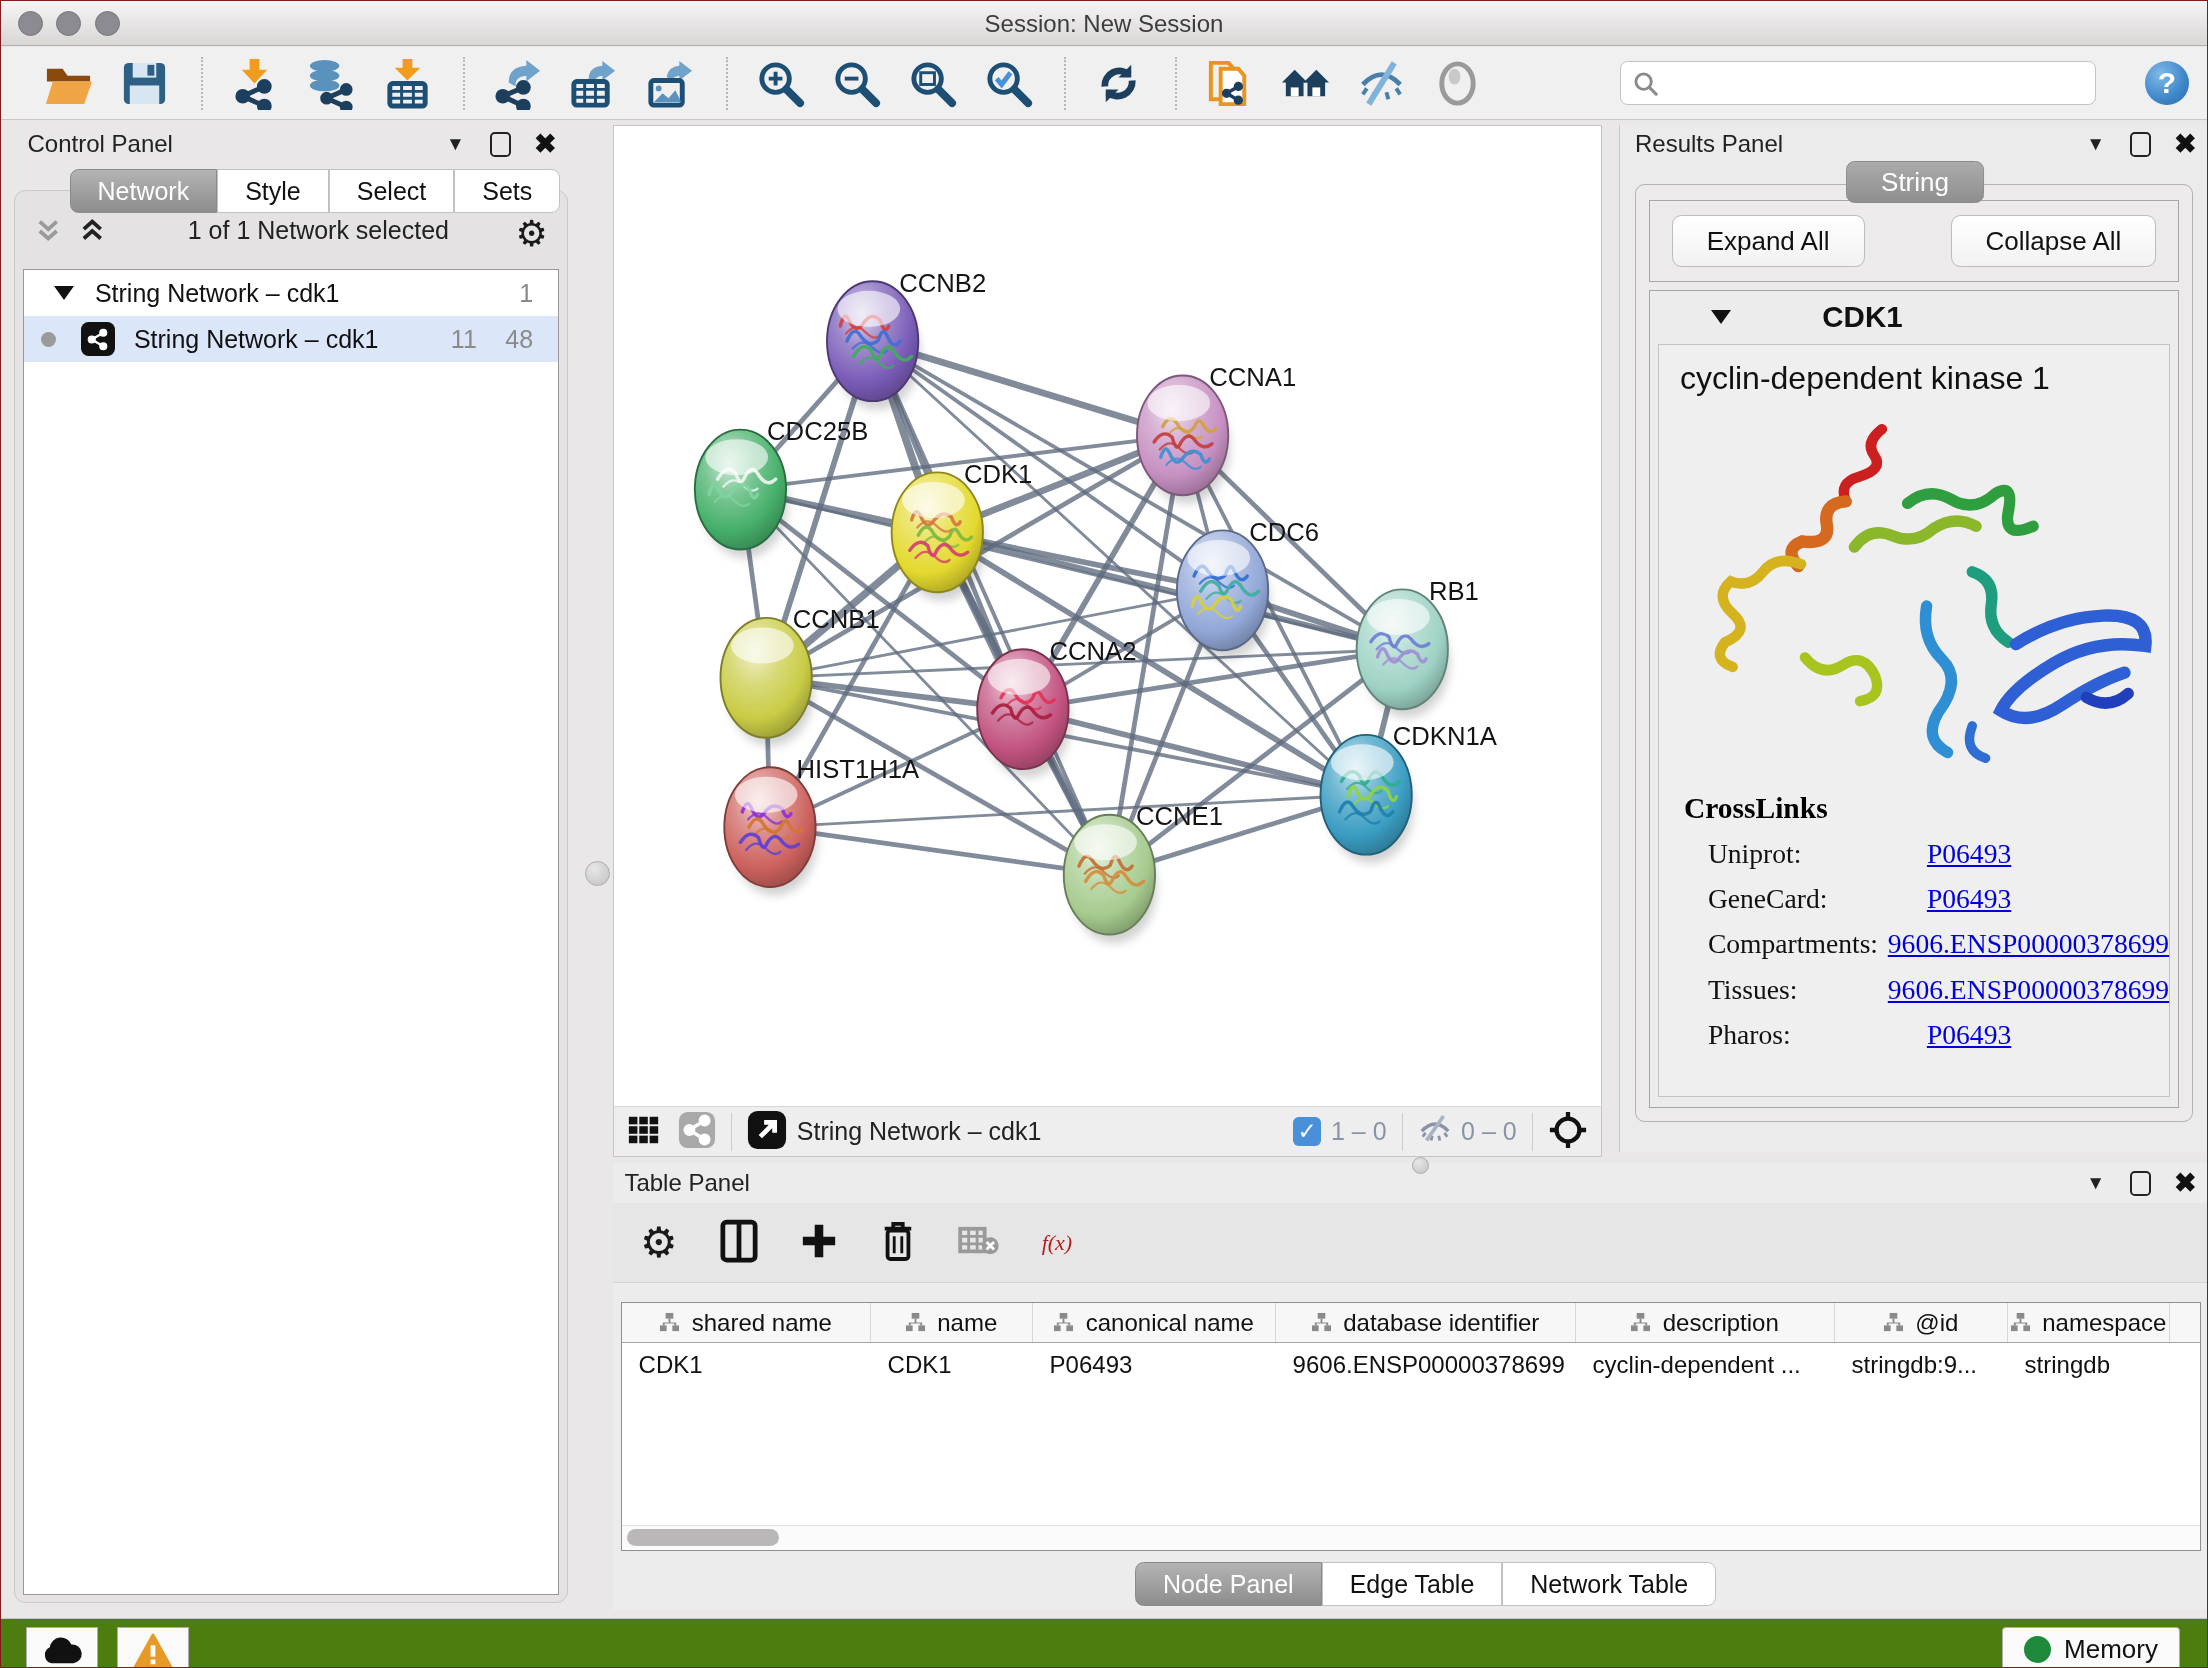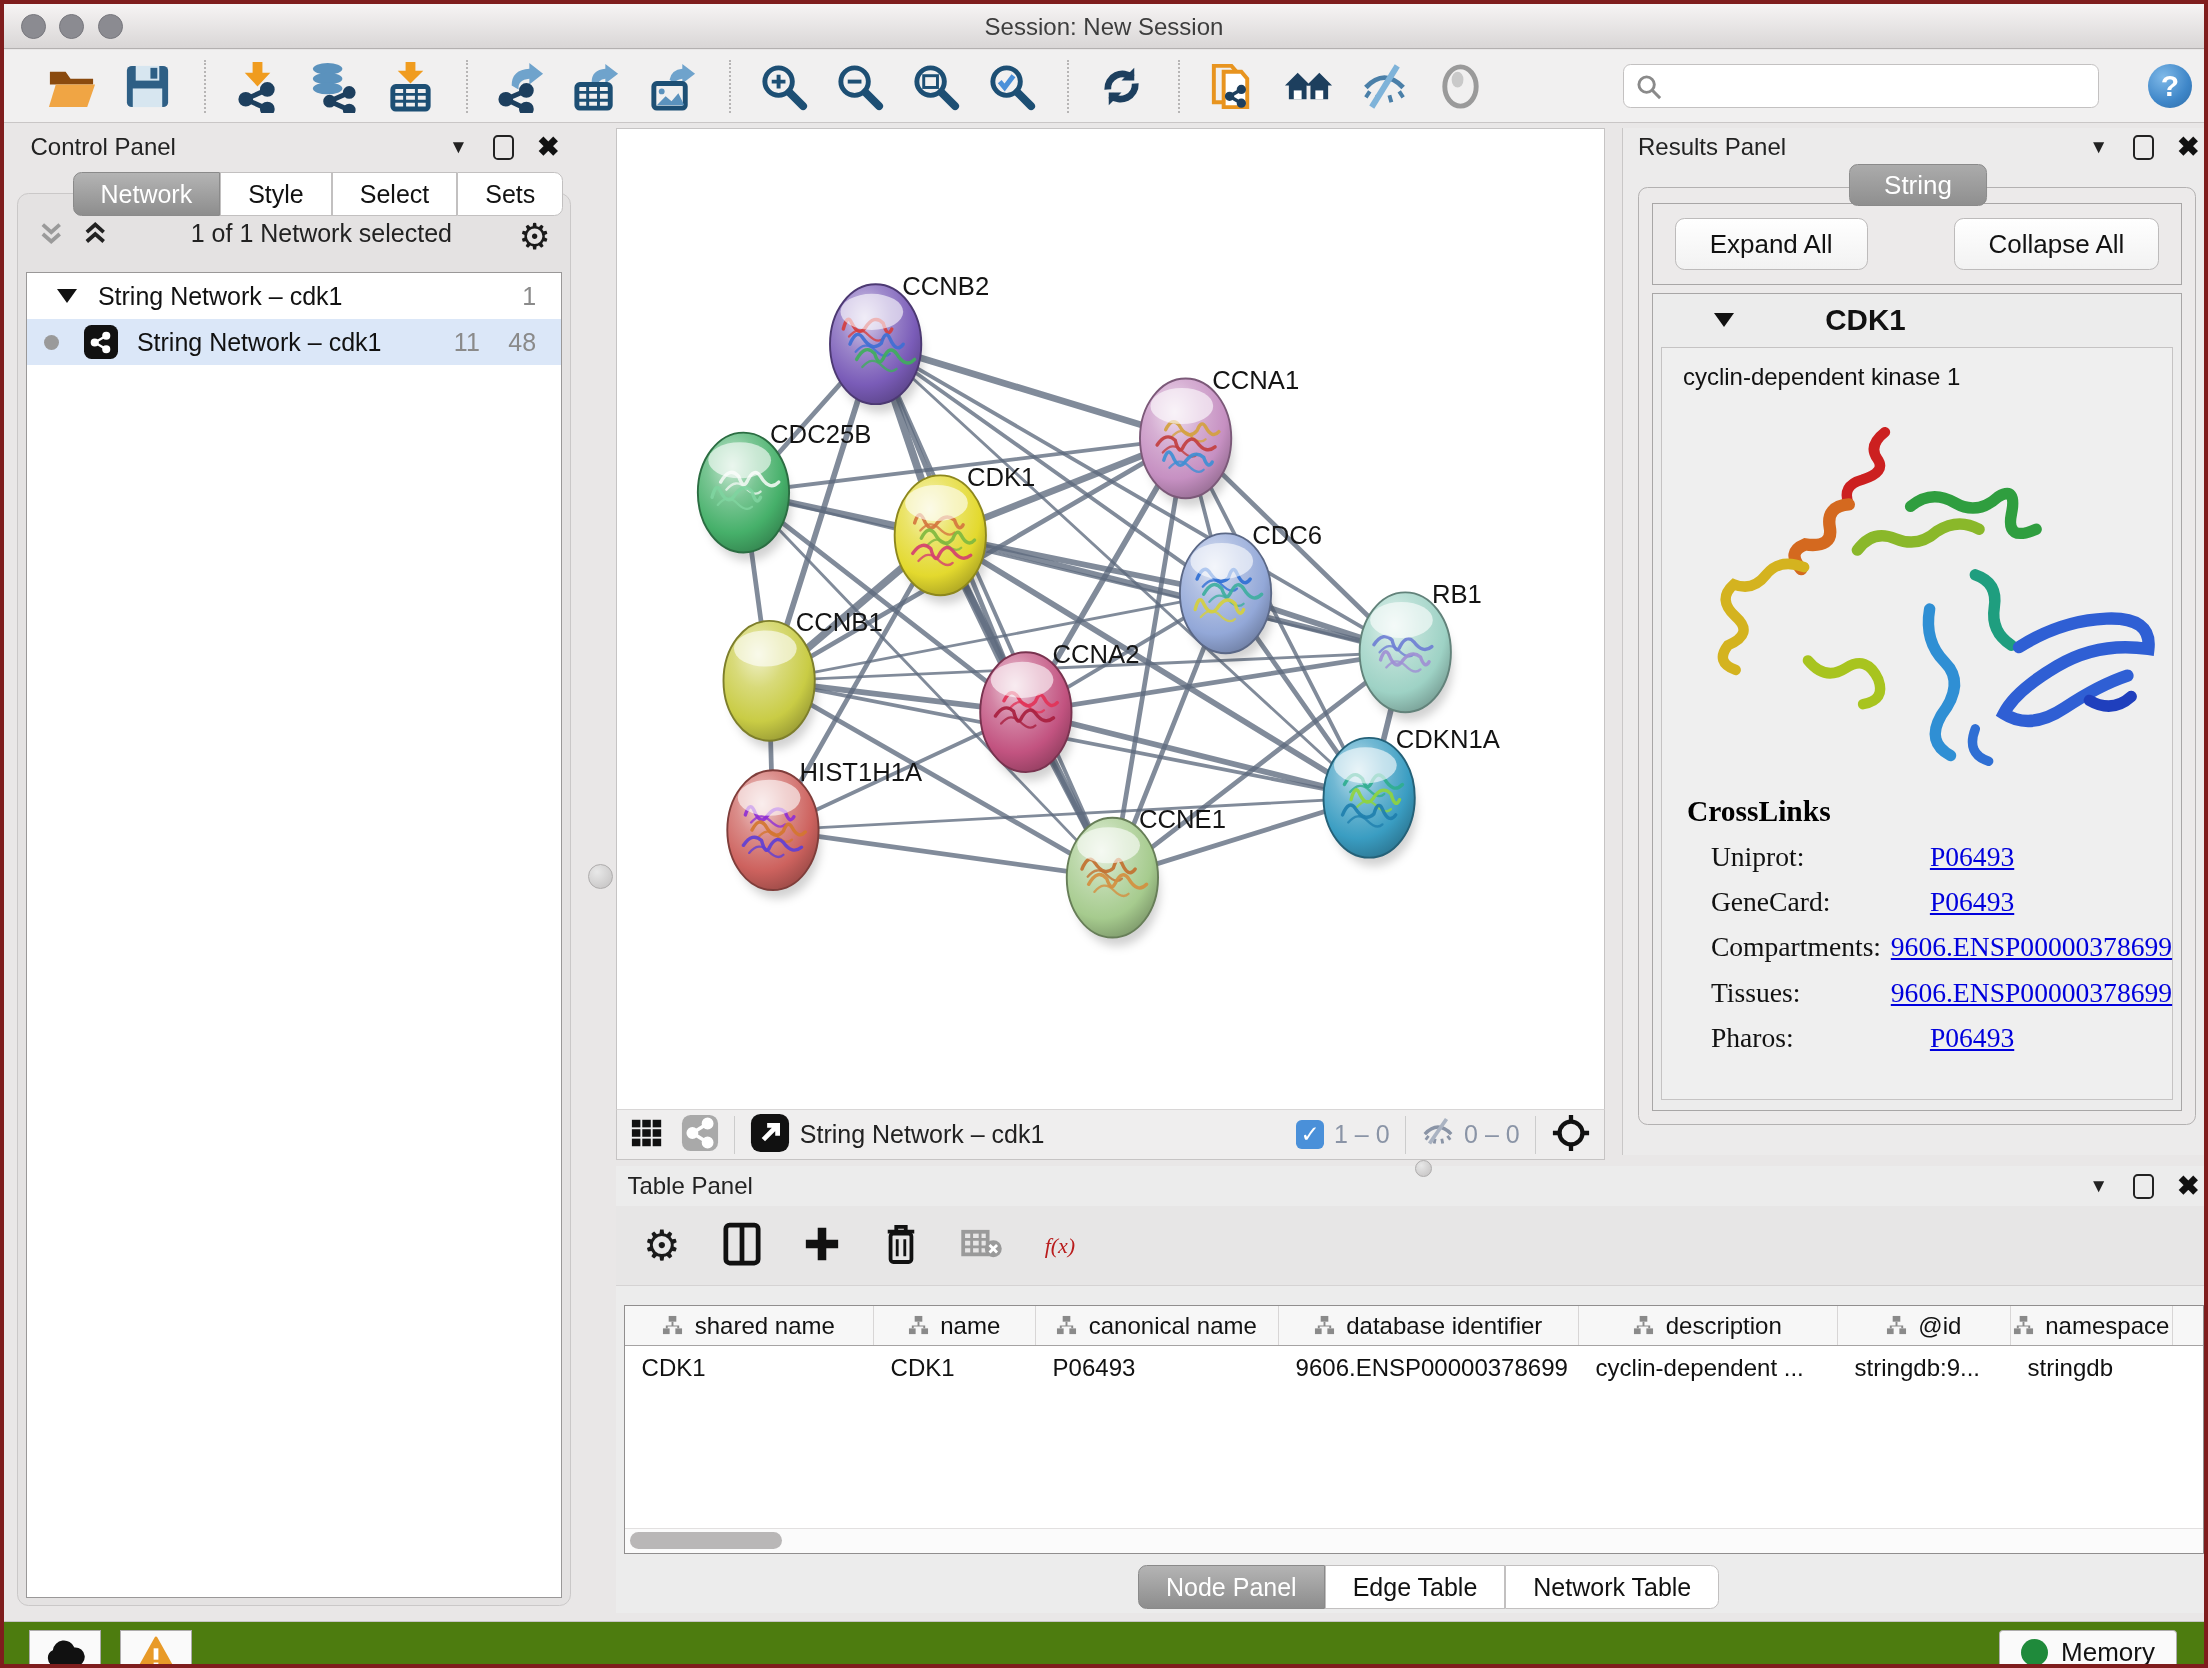--- a/index.html
+++ b/index.html
@@ -1,17 +1,17 @@
 <!DOCTYPE html>
 <html style="font-size:15px"><head>
 <meta charset="utf-8">
 <style>
   html,body{margin:0;padding:0;background:#d0d0d0;}
   .app{position:relative;width:2208px;height:1668px;background:#e9e7e7;
-       font-family:"Liberation Sans",sans-serif;overflow:hidden;border:4px solid #7f1d1d;box-sizing:border-box;}
+       font-family:"Liberation Sans",sans-serif;overflow:hidden;border:1px solid #7f1d1d;box-sizing:border-box;}
   *{box-sizing:border-box;}
 
   
   .titlebar{position:absolute;left:0;top:0;right:0;height:45px;
     background:linear-gradient(#f6f4f4,#d9d6d6);border-bottom:1px solid #b3b0b0;}
   .lights{position:absolute;left:17px;top:9.5px;display:flex;gap:13.3px;}
   .light{width:25px;height:25px;border-radius:50%;background:#8b8b91;border:1px solid #77777d;}
   .wtitle{position:absolute;left:0;right:0;top:8.6px;text-align:center;font-size:24px;color:#3d3d3d;}
 
   
@@ -86,21 +86,21 @@
   .rbox{position:absolute;left:15px;right:17px;top:59px;height:938px;background:#eceaea;
     border:1.9px solid #b3b1b1;border-radius:9.5px;padding:15px 13.3px 0 13.3px;}
   .ecbox{border:1.9px solid #a8a6a6;height:82px;display:flex;align-items:center;justify-content:center;gap:86px;}
   .btn{background:linear-gradient(#ffffff,#f2f2f2);border:1.9px solid #bdbbbb;border-radius:9.5px;
     padding:9.5px 34px;font-size:26px;color:#111;}
   .cdkbox{border:1.9px solid #a8a6a6;margin-top:7.6px;height:818px;background:#ececec;}
   .cdkhead{height:53px;display:flex;align-items:center;padding-left:61px;}
   .cdkhead .tri{margin-right:91px;}
   .cdkname{font-size:29.5px;font-weight:bold;color:#111;}
   .cdkinner{margin:0 7.6px;border:1px solid #c5c3c3;background:#efefef;height:753px;position:relative;}
-  .desc{font-size:24px;color:#111;padding:15px 0 0 21px;}
+  .desc{font-size:32px;color:#111;padding:15px 0 0 21px;}
   .protein{position:absolute;left:28.5px;top:67px;}
   .xl{position:absolute;left:0;right:0;top:447px;font-family:"Liberation Serif",serif;}
   .xlt{font-size:29.5px;font-weight:bold;color:#000;padding-left:25px;}
   .xlrow{display:flex;font-size:27.6px;margin-top:13.3px;padding-left:49px;}
   .xlrow .lbl{width:219px;color:#111;}
   .xlrow a{color:#0000dd;text-decoration:underline;}
 
   
   .tpanel{position:absolute;left:612px;top:1162px;width:1597px;height:447px;background:#ececec;}
   .tpanel .phead{height:40px;padding:0 13.3px 0 11.4px;}

